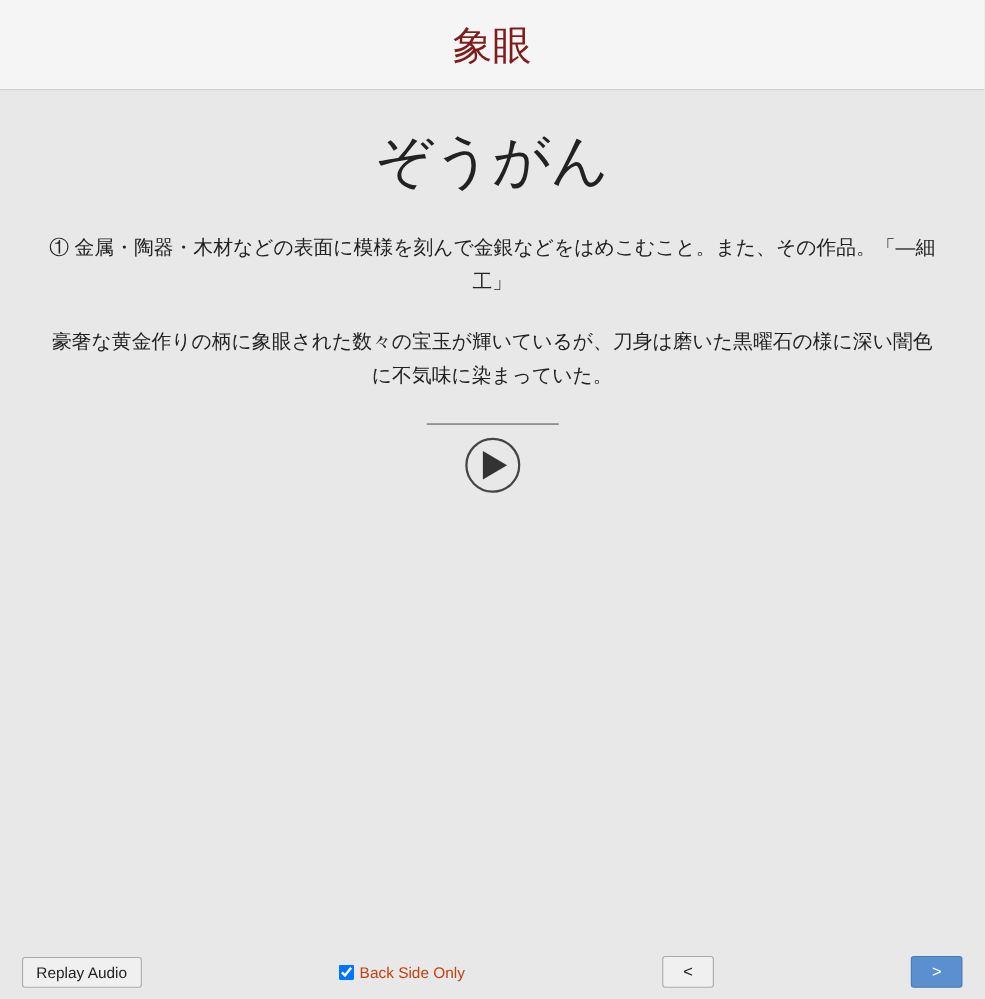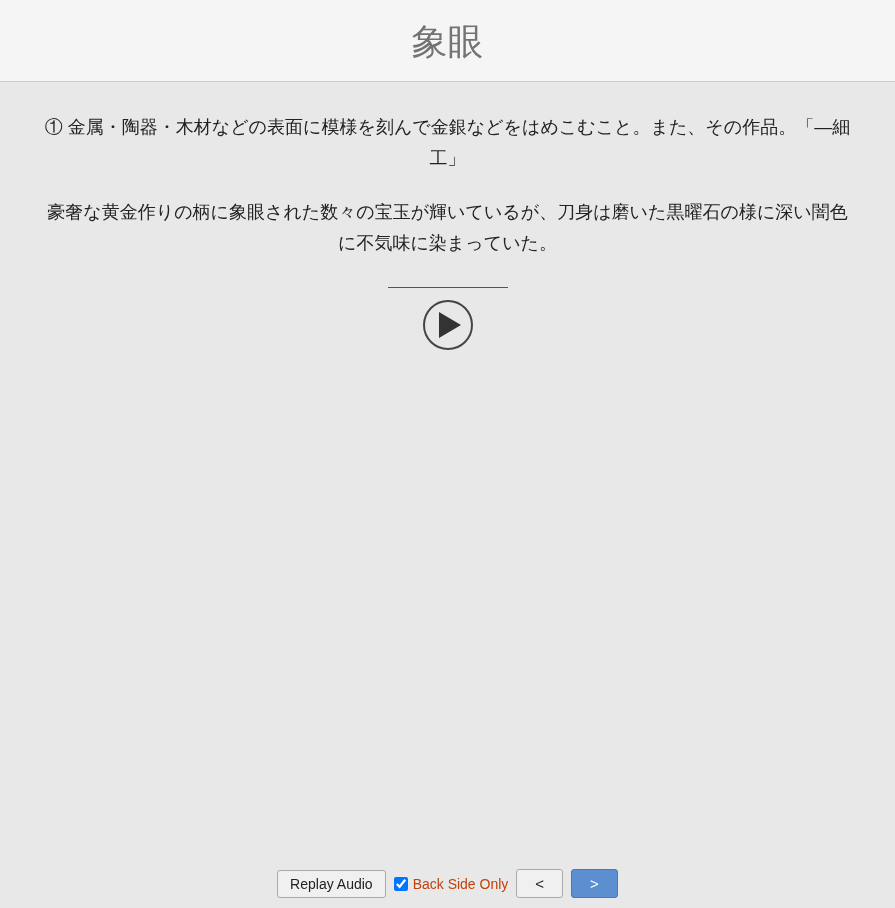--- a/index.html
+++ b/index.html
@@ -21,21 +21,21 @@
     .header {
       background-color: #f5f5f5;
       text-align: center;
       padding: 18px 20px 14px;
       border-bottom: 1px solid #ccc;
     }
 
     .header-title {
       font-size: 36px;
       font-weight: normal;
-      color: #737373;
+      color: #7f1d1d;
       font-family: "MS Mincho", "Yu Mincho", "Hiragino Mincho Pro", serif;
     }
 
     .main-content {
       flex: 1;
       background-color: #e8e8e8;
       display: flex;
       flex-direction: column;
       align-items: center;
       padding: 30px 40px 20px;
@@ -101,21 +101,21 @@
       border-bottom: 13px solid transparent;
       border-left: 22px solid #333;
       margin-left: 4px;
     }
 
     .footer {
       background-color: #e8e8e8;
       padding: 10px 20px;
       display: flex;
       align-items: center;
-      justify-content: center;
+      justify-content: space-between;
       gap: 8px;
       border-top: none;
     }
 
     .replay-audio-btn {
       padding: 5px 12px;
       font-size: 14px;
       background-color: #f0f0f0;
       border: 1px solid #aaa;
       border-radius: 3px;
@@ -161,20 +161,21 @@
     }
   </style>
 </head>
 <body>
 
 <div class="header">
   <span class="header-title">象眼</span>
 </div>
 
 <div class="main-content">
+  <div class="reading">ぞうがん</div>
 
   <div class="definition">
     <span>① 金属・陶器・木材などの表面に模様を刻んで金銀などをはめこむこと。また、その作品。「—細工」</span><br>
   </div>
 
   <div class="example-sentence">豪奢な黄金作りの柄に象眼された数々の宝玉が輝いているが、刀身は磨いた黒曜石の様に深い闇色に不気味に染まっていた。</div>
 
   <div class="audio-section">
     <div class="audio-line"></div>
     <div class="play-button">

